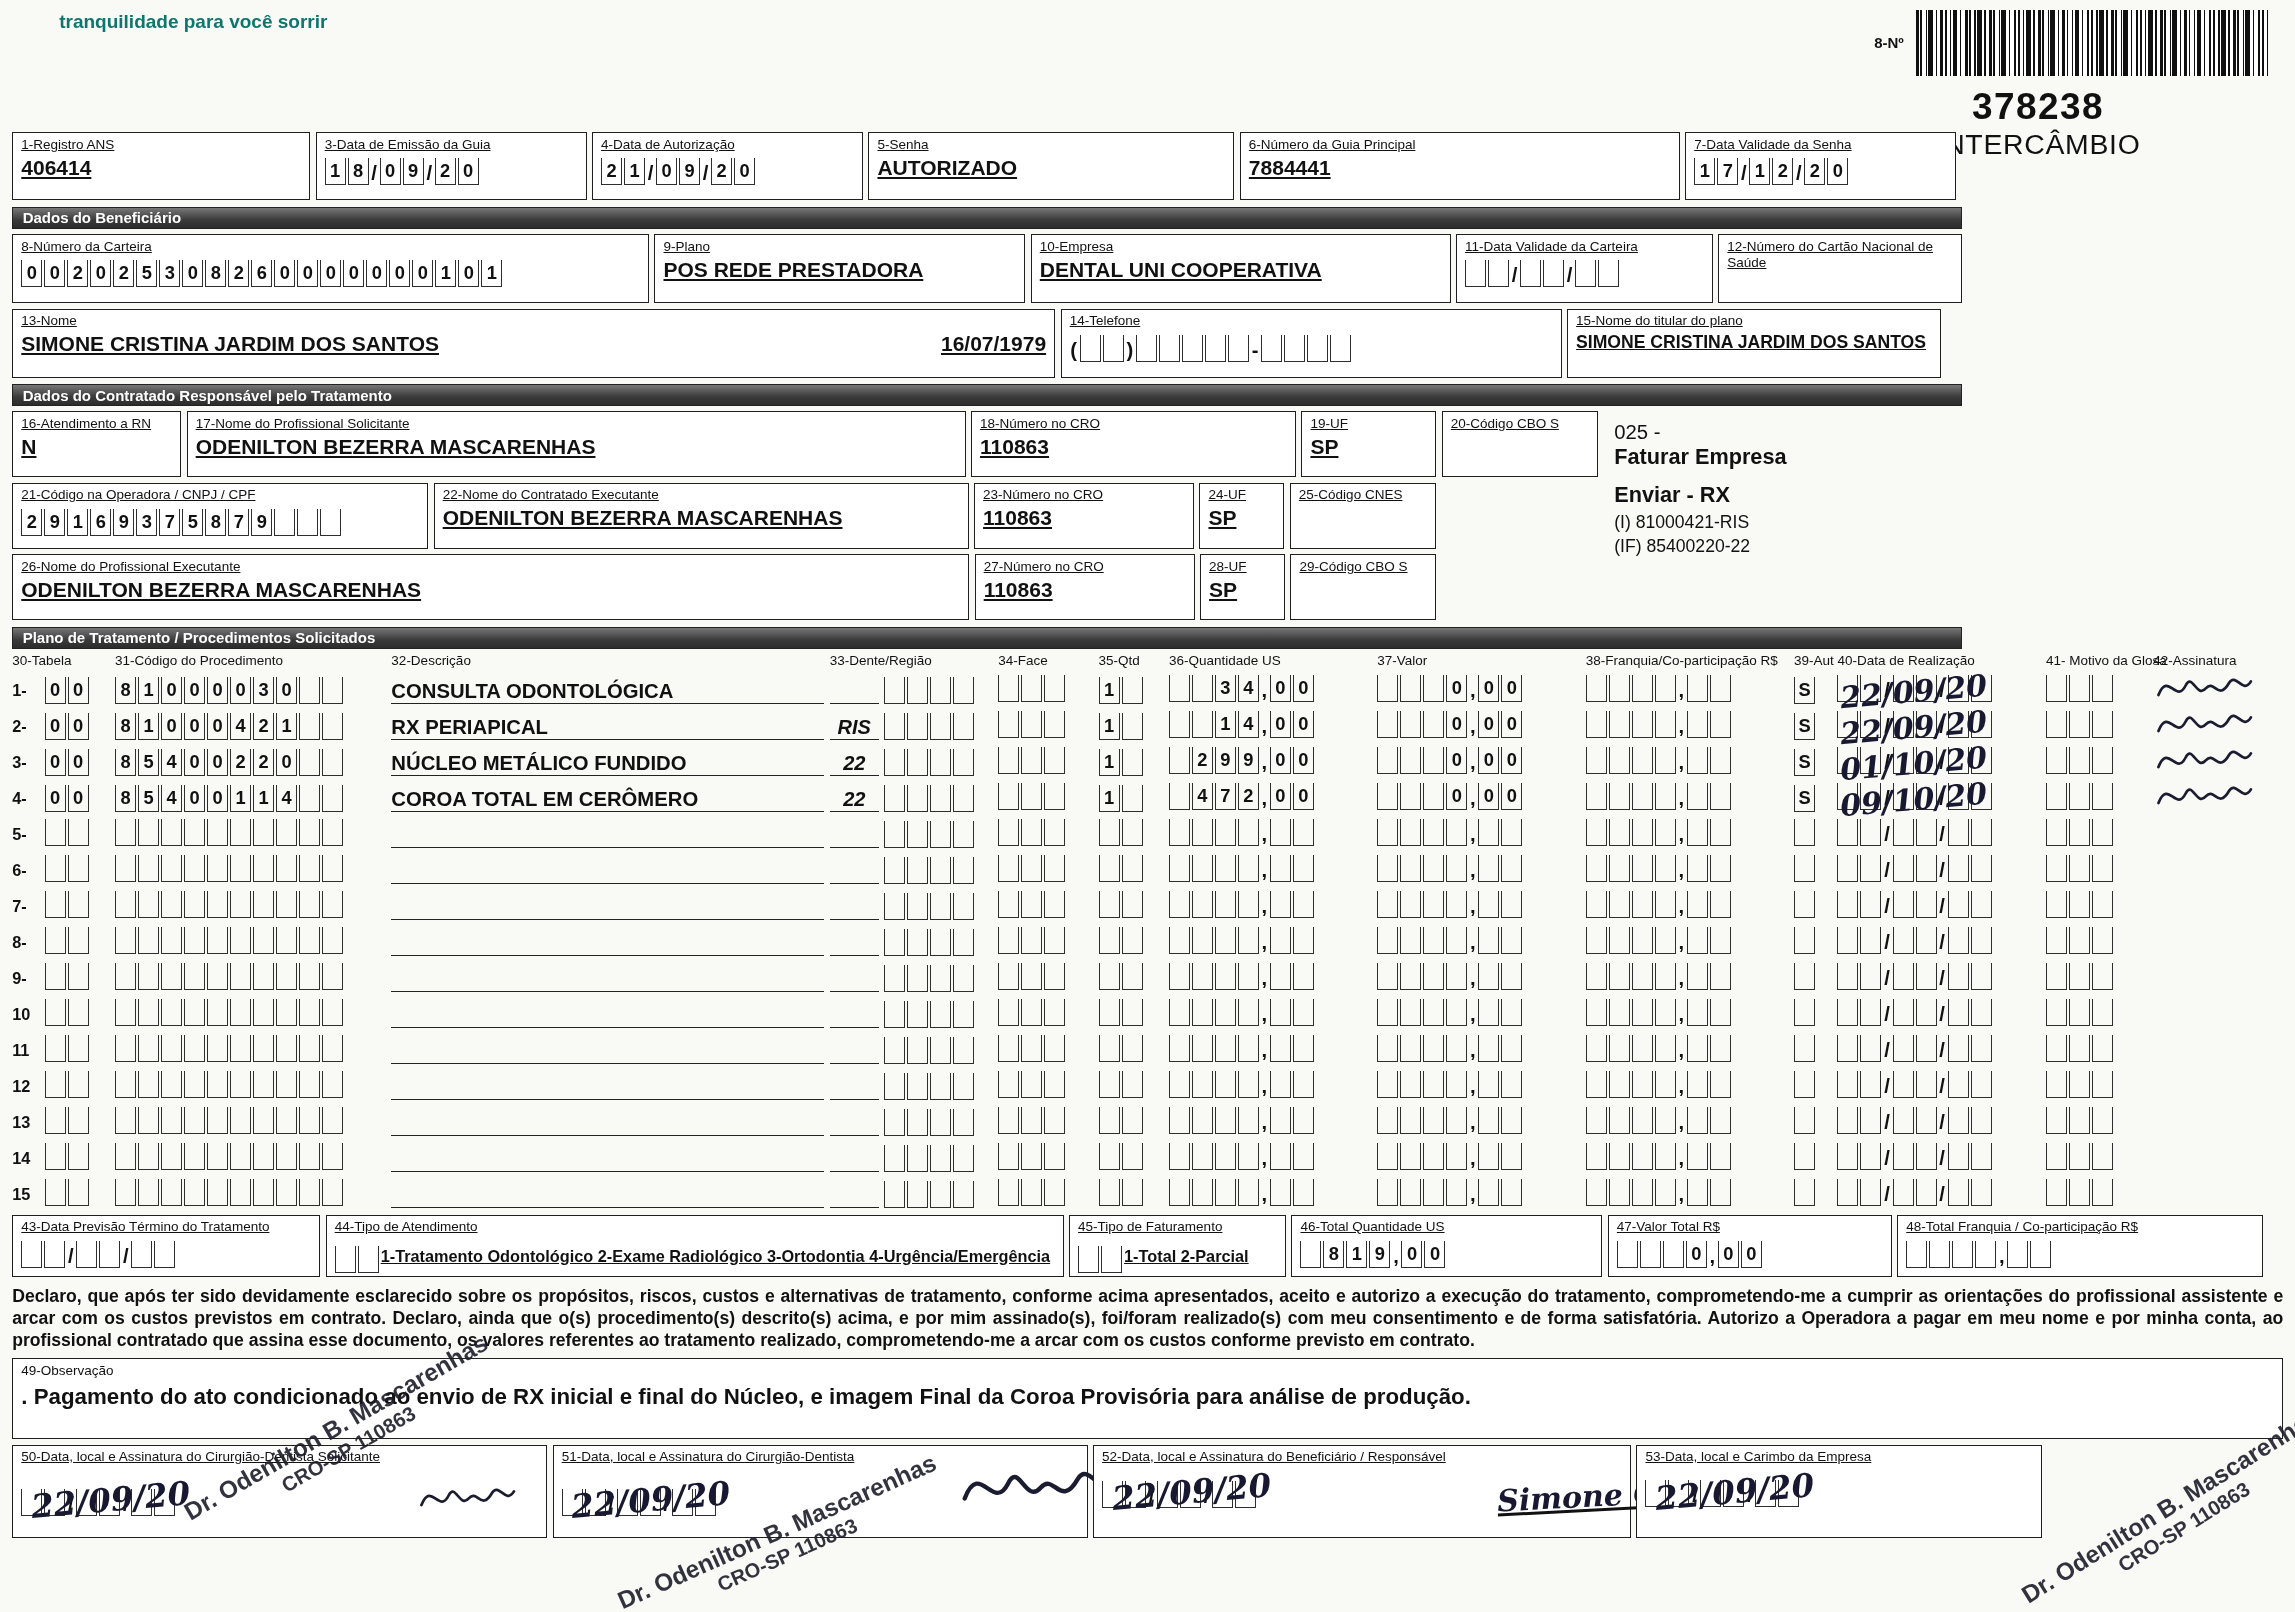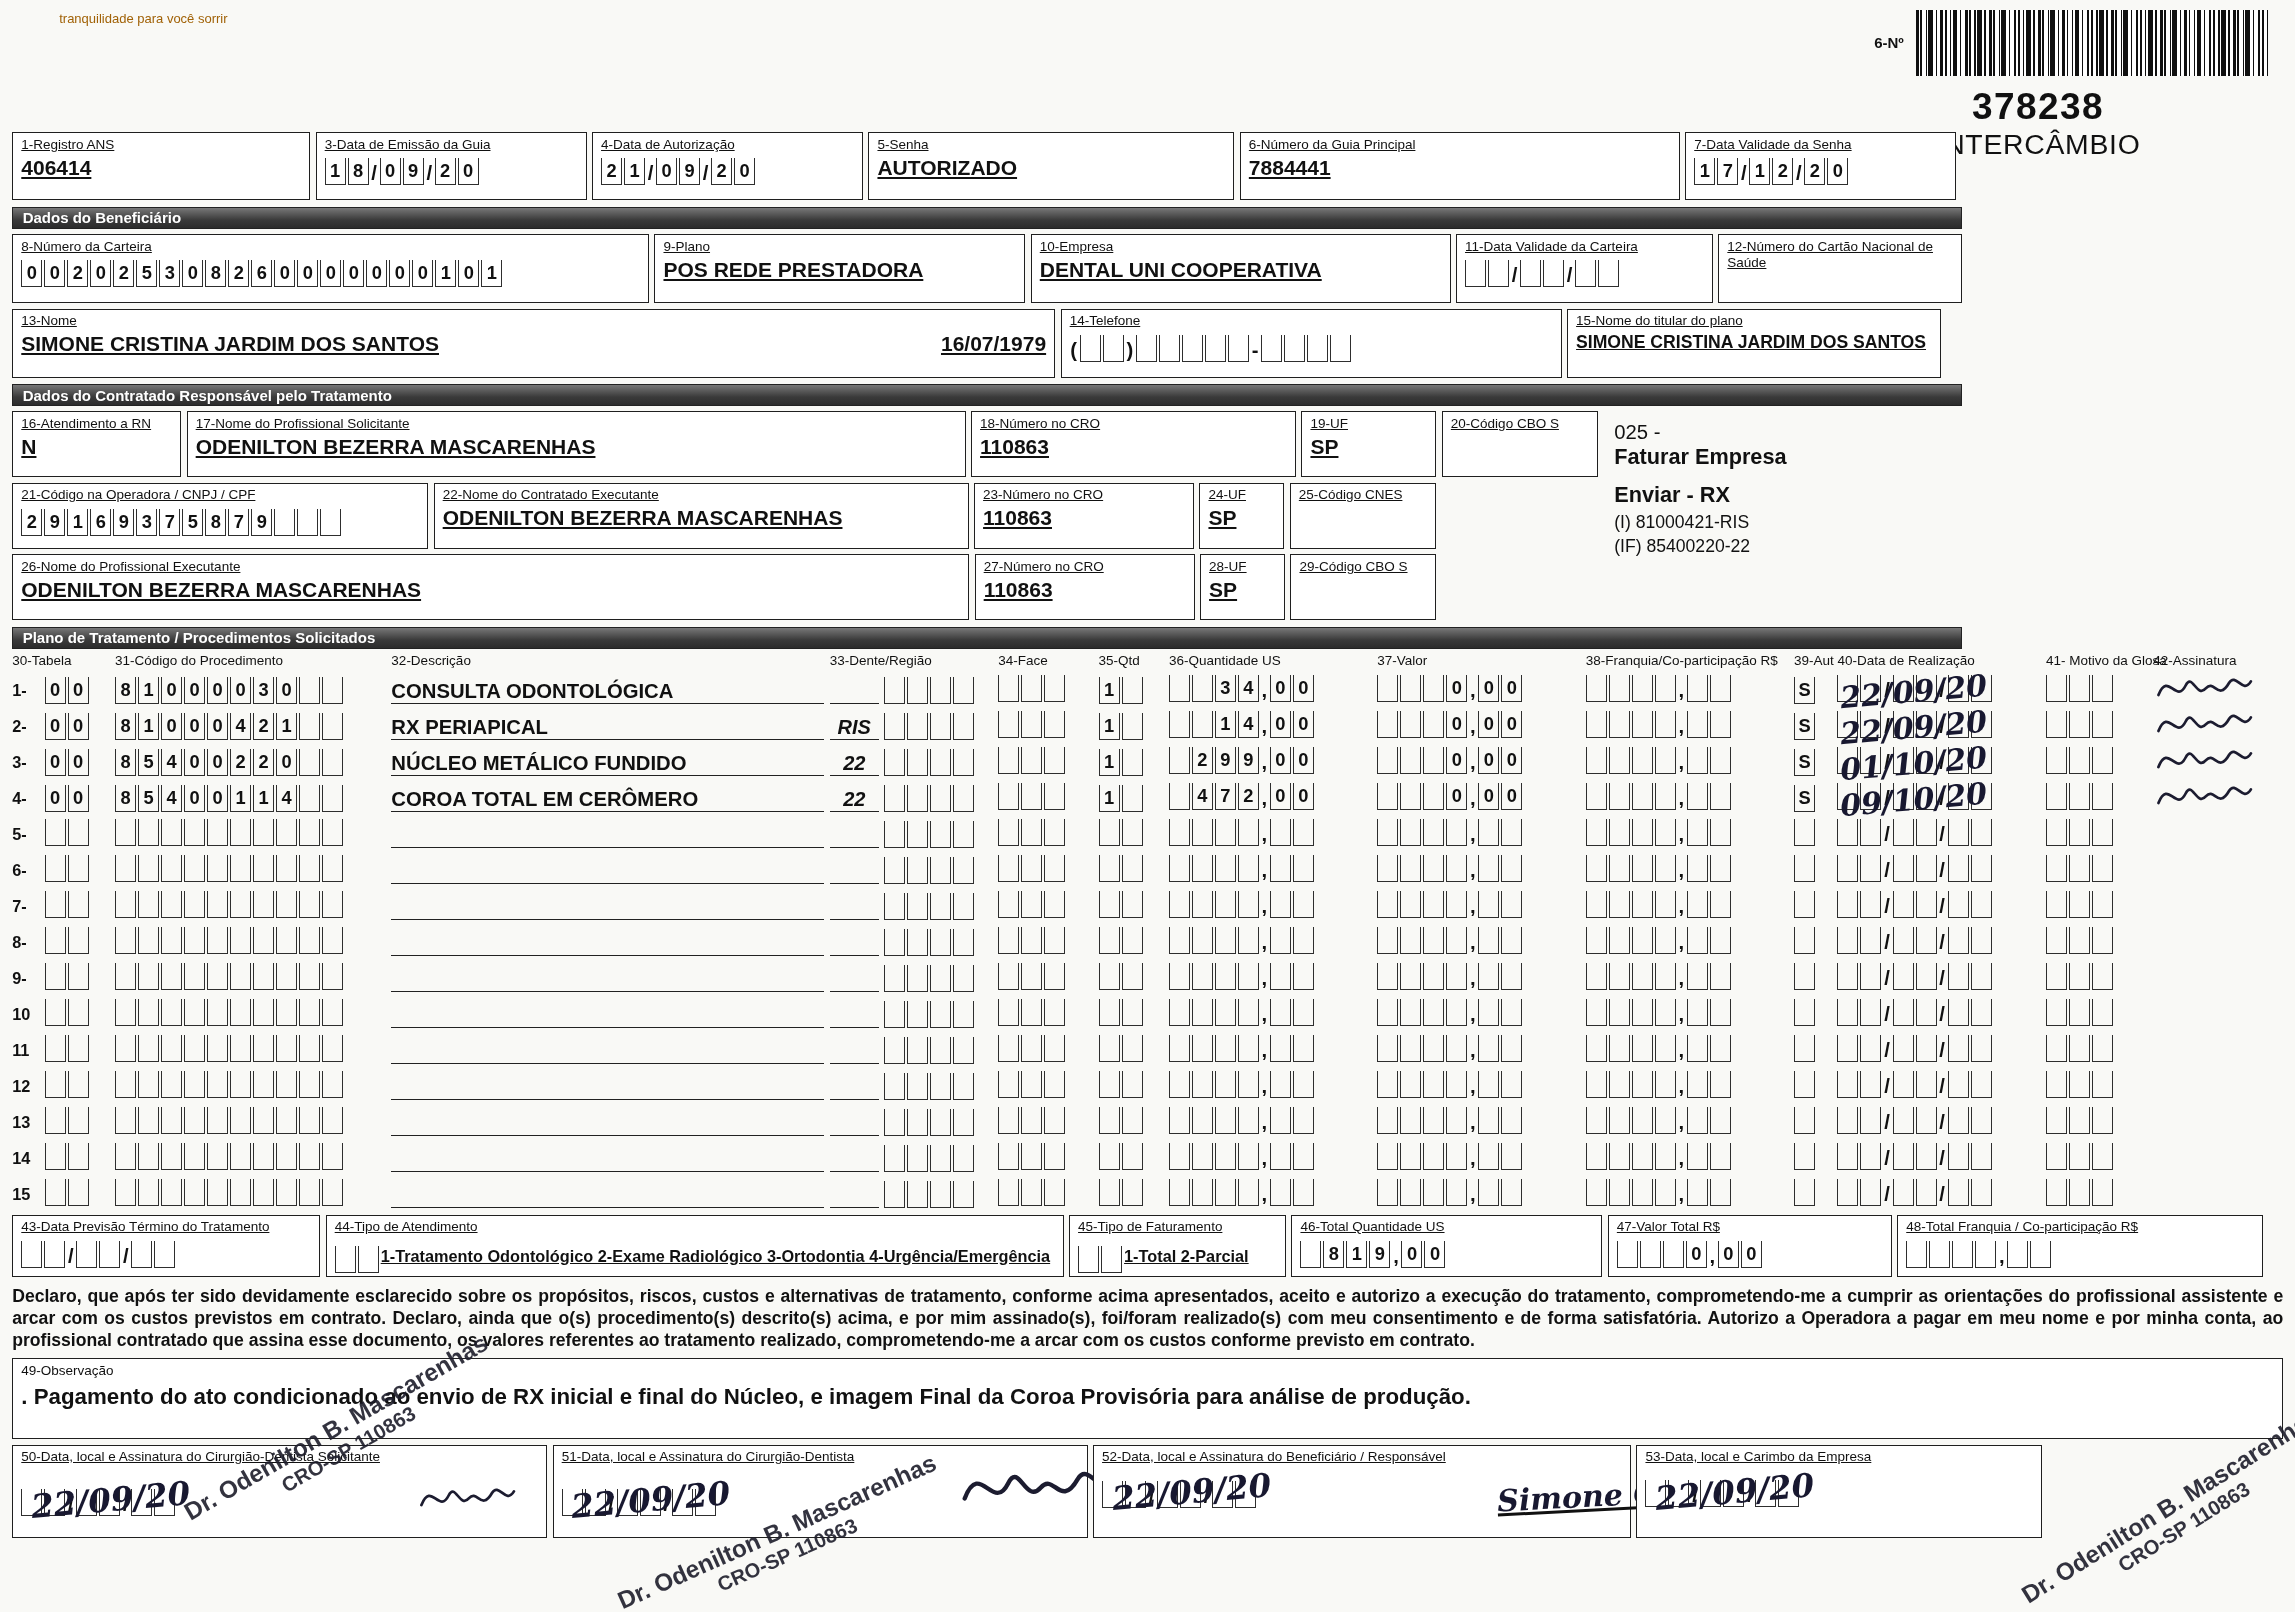--- a/index.html
+++ b/index.html
@@ -10,21 +10,21 @@
     font-family:"Liberation Sans", sans-serif;
     padding:9.5px 12.2px; overflow:hidden;
   }
 
   
   .header { position:relative; height:116px; }
   .logo-text { font-size:50px; font-weight:bold; letter-spacing:-1.4px; line-height:50px; }
   .logo-a { color:#8f8f8f; }
   .logo-b { color:#262626; }
   .logo-reg { font-size:17.6px; vertical-align:super; color:#262626; font-weight:bold; }
-  .logo-tagline { font-size:13px; color:#a16207; margin:1.4px 0 0 47px; }
+  .logo-tagline { font-size:19px; color:#0f766e; margin:1.4px 0 0 47px;font-weight:bold; }
   .title { position:absolute; left:0; right:0; top:39px; text-align:center; font-size:31px; font-weight:bold; }
 
   .barcode-block { position:absolute; top:9.5px; right:27px; width:460px; }
   .barcode-row { display:flex; align-items:center; justify-content:flex-end; gap:12.2px; }
   .barcode-label { font-size:15px; font-weight:bold; }
   .barcode { width:352px; height:66px;
     background:repeating-linear-gradient(90deg,#101010 0 2.7px,#fff 2.7px 4.1px,#101010 4.1px 6.1px,#fff 6.1px 9.5px,#101010 9.5px 10.8px,#fff 10.8px 12.2px,#101010 12.2px 17px,#fff 17px 19.6px,#101010 19.6px 21px,#fff 21px 24.4px);
   }
   .guide-number { margin-top:10.8px; text-align:center; font-size:37px; font-weight:bold; letter-spacing:1.4px; }
   .intercambio { text-align:center; font-size:28.4px; letter-spacing:0.7px; }
@@ -130,21 +130,21 @@
 <div class="page">
 
   <div class="header">
     <div class="logo">
       <div class="logo-tagline">tranquilidade para você sorrir</div>
     </div>
   </div>
 
   <div class="barcode-block">
     <div class="barcode-row">
-      <span class="barcode-label">6-Nº</span>
+      <span class="barcode-label">8-Nº</span>
       <div class="barcode"></div>
     </div>
     <div class="guide-number">378238</div>
     <div class="intercambio">INTERCÂMBIO</div>
   </div>
 
   <div class="row row-a">
     <div class="field" style="width:298px">
       <div class="f-label">1-Registro ANS</div>
       <div class="f-value">406414</div>

